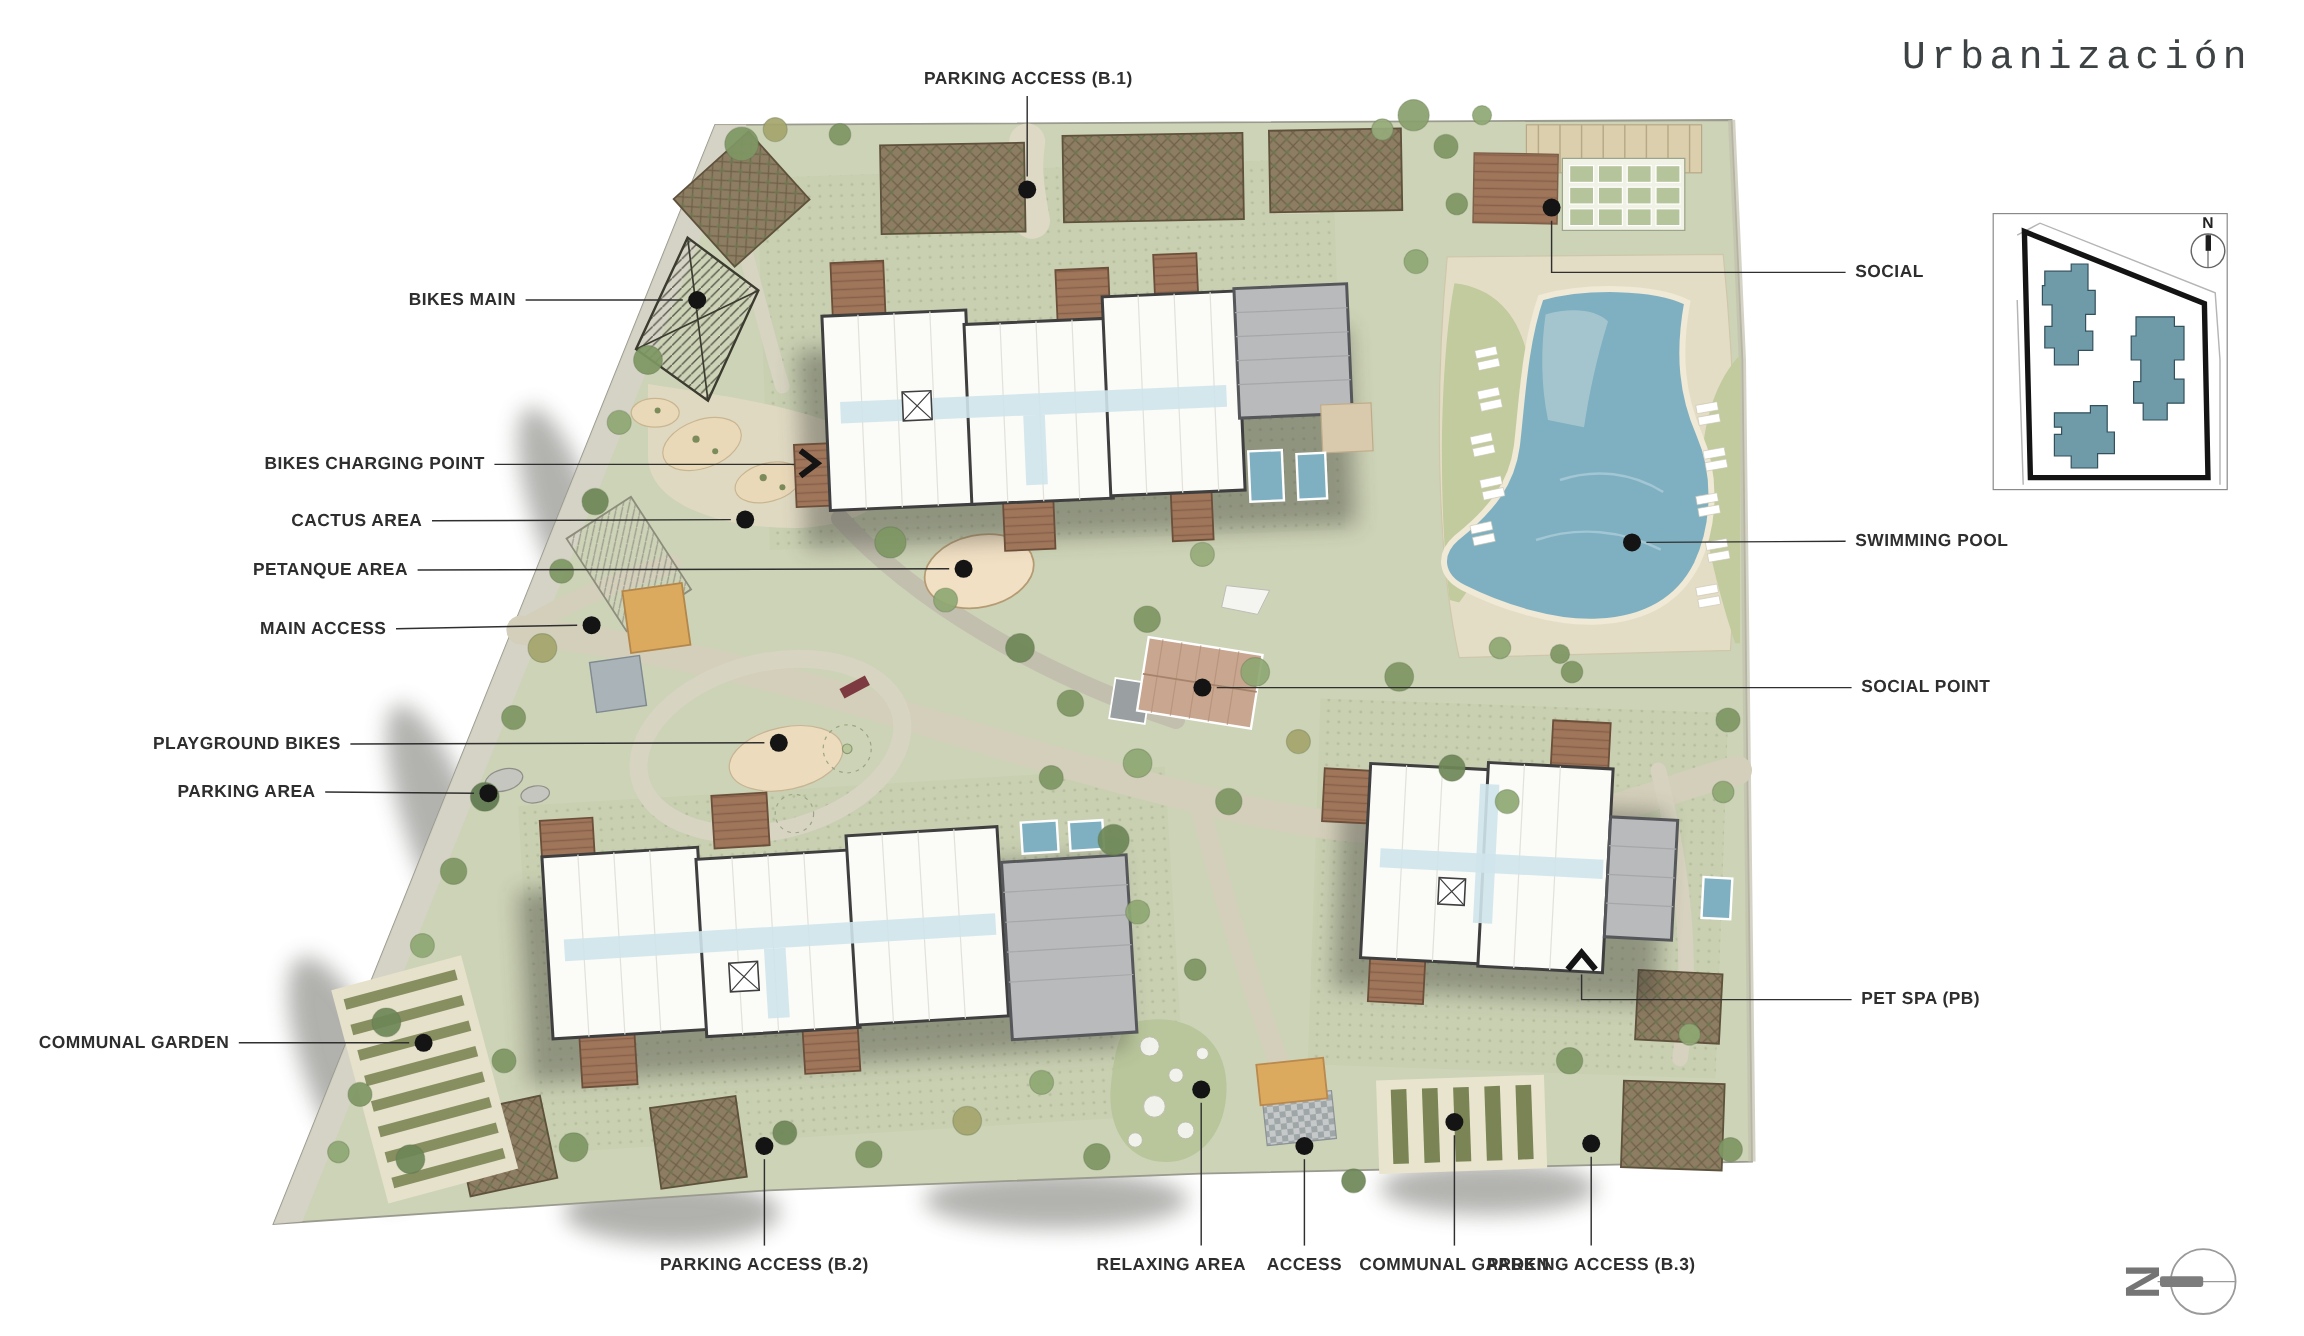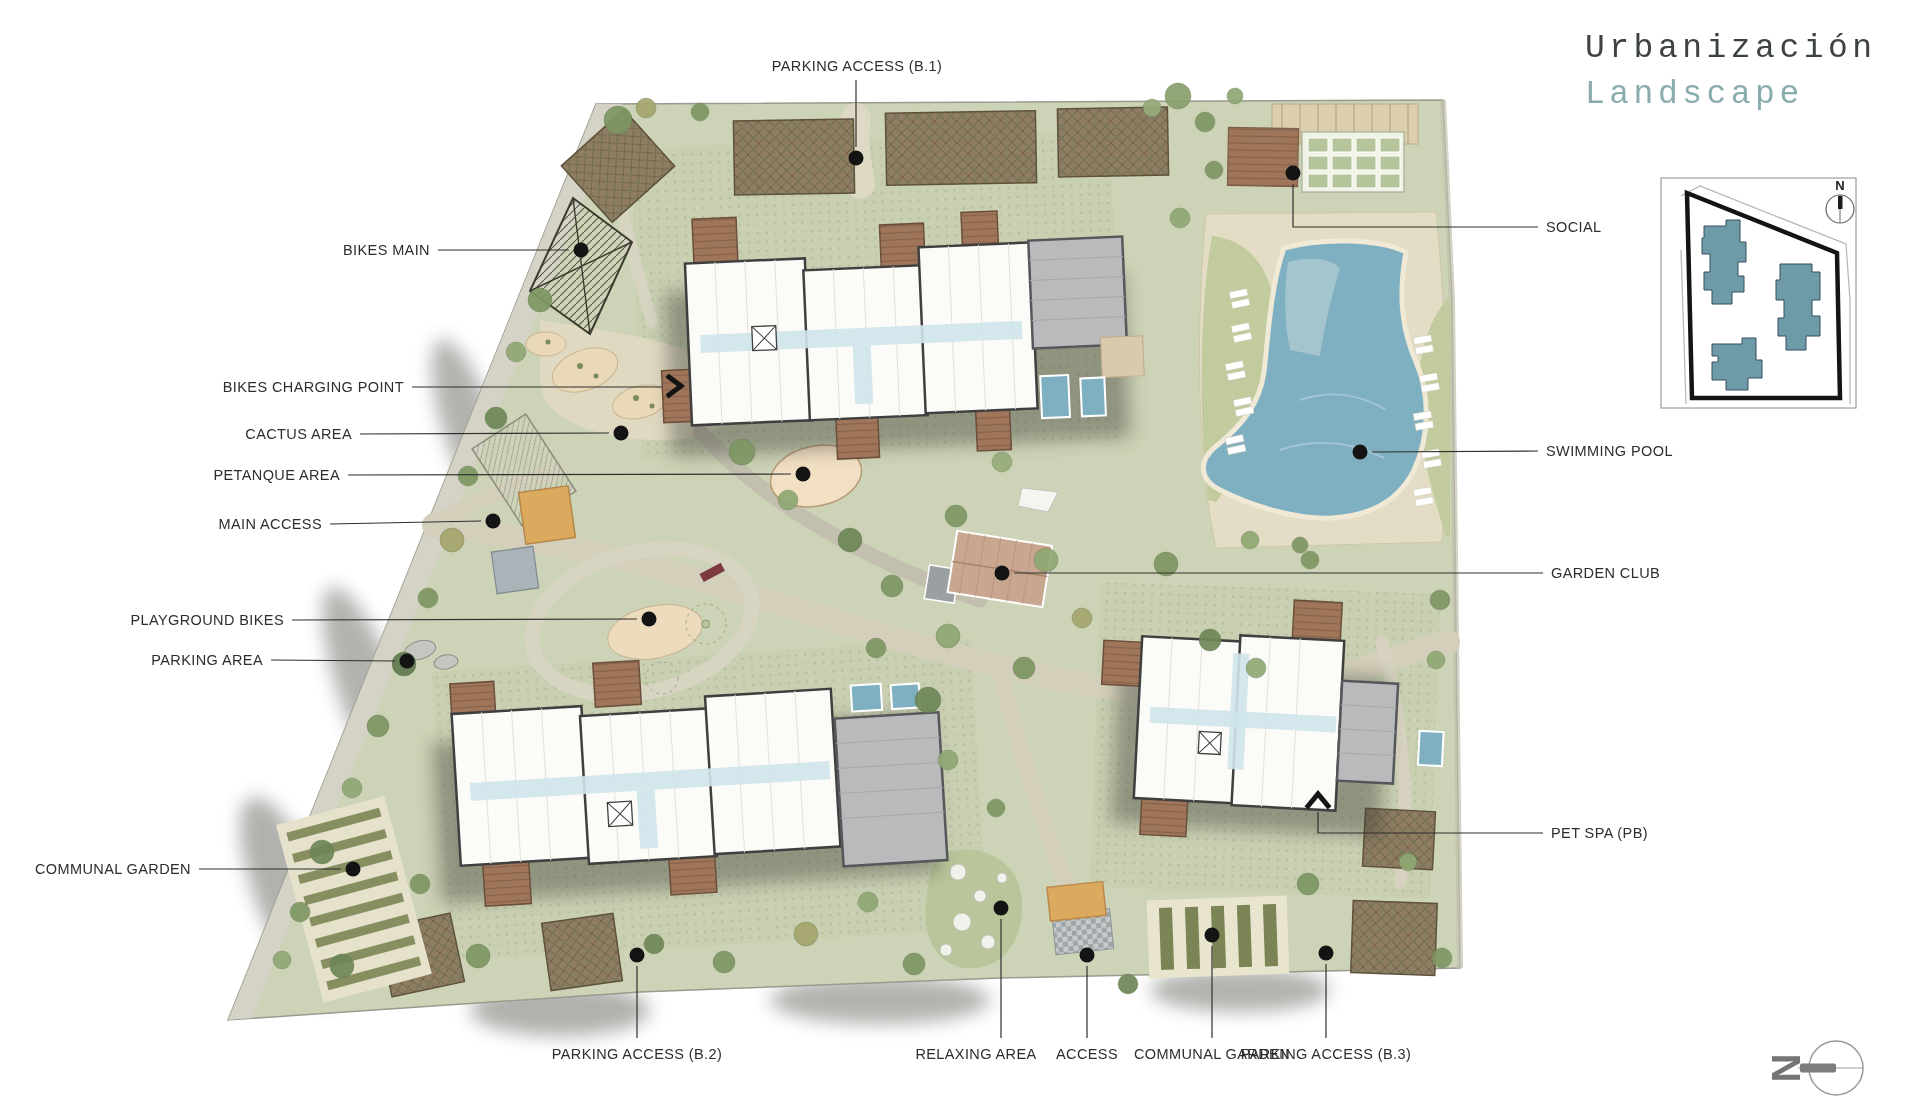--- a/index.html
+++ b/index.html
@@ -1,20 +1,20 @@
 <!DOCTYPE html>
 <html style="--label-color: #2e2e2e; --title-dark: #3d4244; --title-teal: #8aacae;"><head>
 <meta charset="utf-8">
 <style>
   html,body{margin:0;padding:0;background:#ffffff;}
   .canvas{position:relative;width:1920px;height:1113px;background:#fff;overflow:hidden;
           font-family:"Liberation Sans",sans-serif;}
   #plan-svg,#overlay-svg{position:absolute;left:0;top:0;width:1920px;height:1113px;}
   #overlay-svg{pointer-events:none;}
-  #callout-layer{position:absolute;left:0;top:0;width:1920px;height:1077px;pointer-events:none;}
+  #callout-layer{position:absolute;left:0;top:0;width:1920px;height:1077px;pointer-events:none;font-weight:bold;}
   .callout-label{position:absolute;font-size:14.5px;letter-spacing:.4px;color:var(--label-color,#2e2e2e);
                  white-space:nowrap;line-height:20px;}
   .leader{stroke:#2f2f2f;stroke-width:1.2;fill:none;}
   .dot{fill:#141414;}
   .marker{stroke:#141414;stroke-width:5;fill:none;stroke-linecap:square;stroke-linejoin:miter;}
   .title{position:absolute;left:1585px;top:30px;font-family:"Liberation Mono","DejaVu Sans Mono",monospace;}
   .title .l1{display:block;font-size:33px;letter-spacing:4.5px;color:var(--title-dark,#3d4244);text-align:right;}
   .title .l2{display:block;font-size:33px;letter-spacing:4.5px;margin-top:9px;color:var(--title-teal,#8aacae);}
   .t{opacity:.92;}
 </style>
@@ -418,32 +418,31 @@
       <div class="callout-label" style="top: 240px; right: 1490px;">BIKES MAIN</div>
       <div class="callout-label" style="top: 377px; right: 1516px;">BIKES CHARGING POINT</div>
       <div class="callout-label" style="top: 424px; right: 1568px;">CACTUS AREA</div>
       <div class="callout-label" style="top: 465px; right: 1580px;">PETANQUE AREA</div>
       <div class="callout-label" style="top: 514px; right: 1598px;">MAIN ACCESS</div>
       <div class="callout-label" style="top: 610px; right: 1636px;">PLAYGROUND BIKES</div>
       <div class="callout-label" style="top: 650px; right: 1657px;">PARKING AREA</div>
       <div class="callout-label" style="top: 859px; right: 1729px;">COMMUNAL GARDEN</div>
       <div class="callout-label" style="top: 217px; left: 1546px;">SOCIAL</div>
       <div class="callout-label" style="top: 441px; left: 1546px;">SWIMMING POOL</div>
-      <div class="callout-label" style="top: 563px; left: 1551px;">GARDEN CLUB</div>
+      <div class="callout-label" style="top: 563px; left: 1551px;">SOCIAL POINT</div>
       <div class="callout-label" style="top: 823px; left: 1551px;">PET SPA (PB)</div>
       <div class="callout-label" style="top: 1044px; left: 637px; transform: translateX(-50%);">PARKING ACCESS (B.2)</div>
       <div class="callout-label" style="top: 1044px; left: 976px; transform: translateX(-50%);">RELAXING AREA</div>
       <div class="callout-label" style="top: 1044px; left: 1087px; transform: translateX(-50%);">ACCESS</div>
       <div class="callout-label" style="top: 1044px; left: 1212px; transform: translateX(-50%);">COMMUNAL GARDEN</div>
       <div class="callout-label" style="top: 1044px; left: 1326px; transform: translateX(-50%);">PARKING ACCESS (B.3)</div>
     </div>
 
   <div class="title">
     <span class="l1">Urbanización</span>
-    <span class="l2">Landscape</span>
   </div>
 
   <svg viewBox="0 0 1920 1113" style="position:absolute;left:0;top:0;width:1920px;height:1113px;pointer-events:none;">
     <rect x="1661" y="178" width="195" height="230" fill="#ffffff" stroke="#8a8a8a" stroke-width="1"></rect>
     <path d="M1681 196 L1700 186 L1846 244 L1850 300 L1850 404 M1686 404 L1681 250" fill="none" stroke="#b5b5b5" stroke-width="1.2"></path>
     <polygon points="1687,193 1837,253 1840,398 1692,398" fill="#ffffff" stroke="#141414" stroke-width="4.5"></polygon>
     <g fill="#6f9aa8" stroke="#33515c" stroke-width="1">
       <polygon points="1704,226 1726,226 1726,220 1740,220 1740,242 1746,242 1746,262 1738,262 1738,276 1744,276 1744,292 1732,292 1732,304 1712,304 1712,290 1704,290 1704,272 1710,272 1710,254 1702,254 1702,238 1704,238"></polygon>
       <polygon points="1780,264 1812,264 1812,272 1820,272 1820,300 1812,300 1812,316 1820,316 1820,336 1806,336 1806,350 1786,350 1786,336 1778,336 1778,318 1784,318 1784,300 1776,300 1776,280 1780,280"></polygon>
       <polygon points="1712,344 1742,344 1742,338 1756,338 1756,360 1762,360 1762,378 1748,378 1748,390 1726,390 1726,380 1712,380 1712,362 1718,362 1718,356 1712,356"></polygon>

